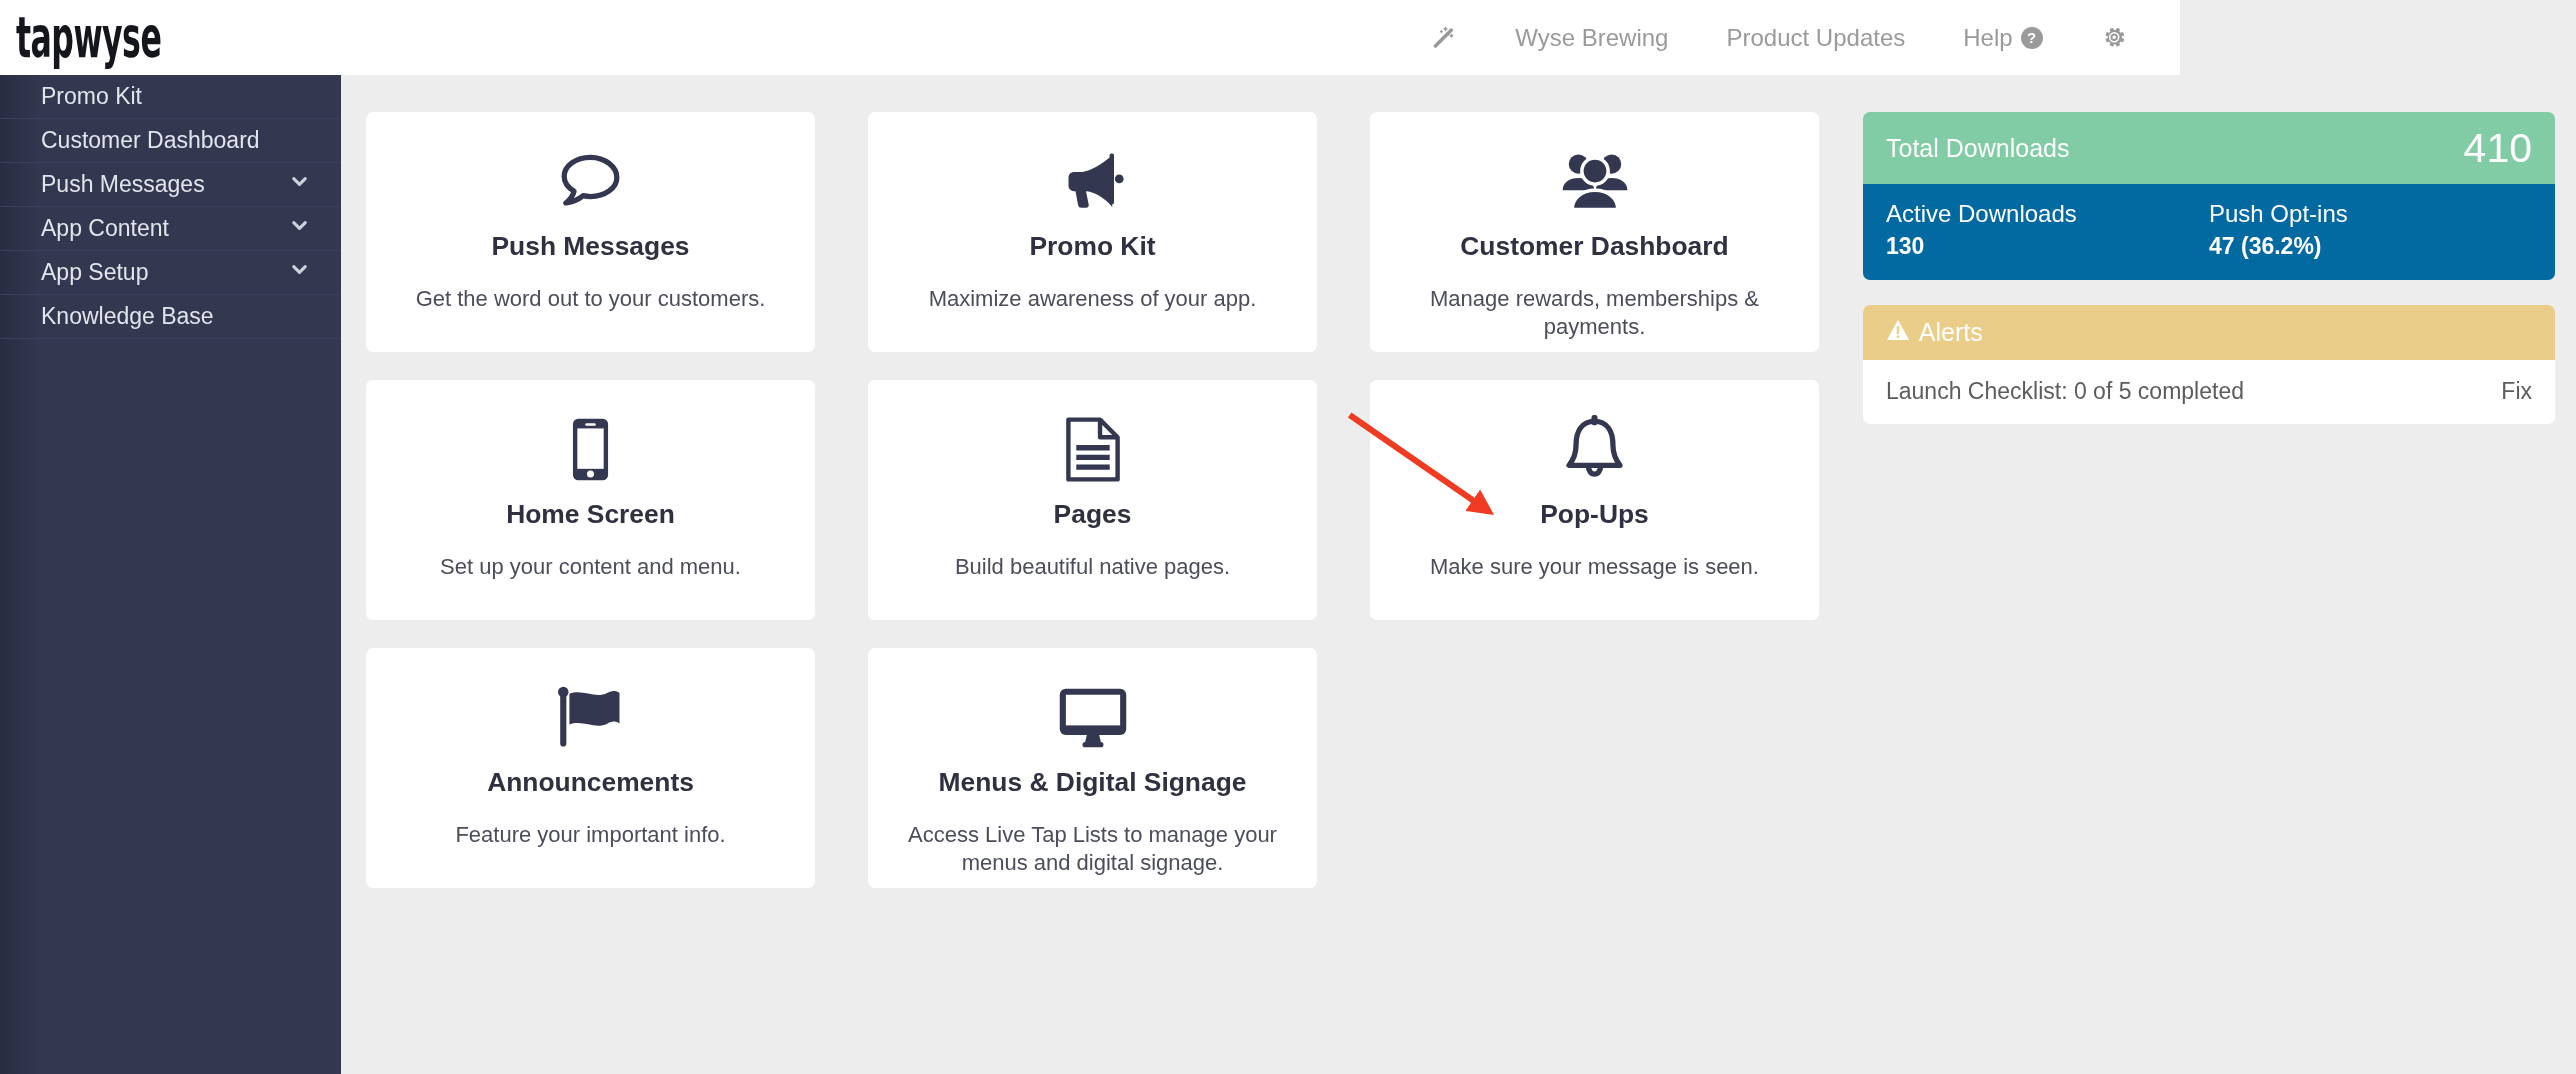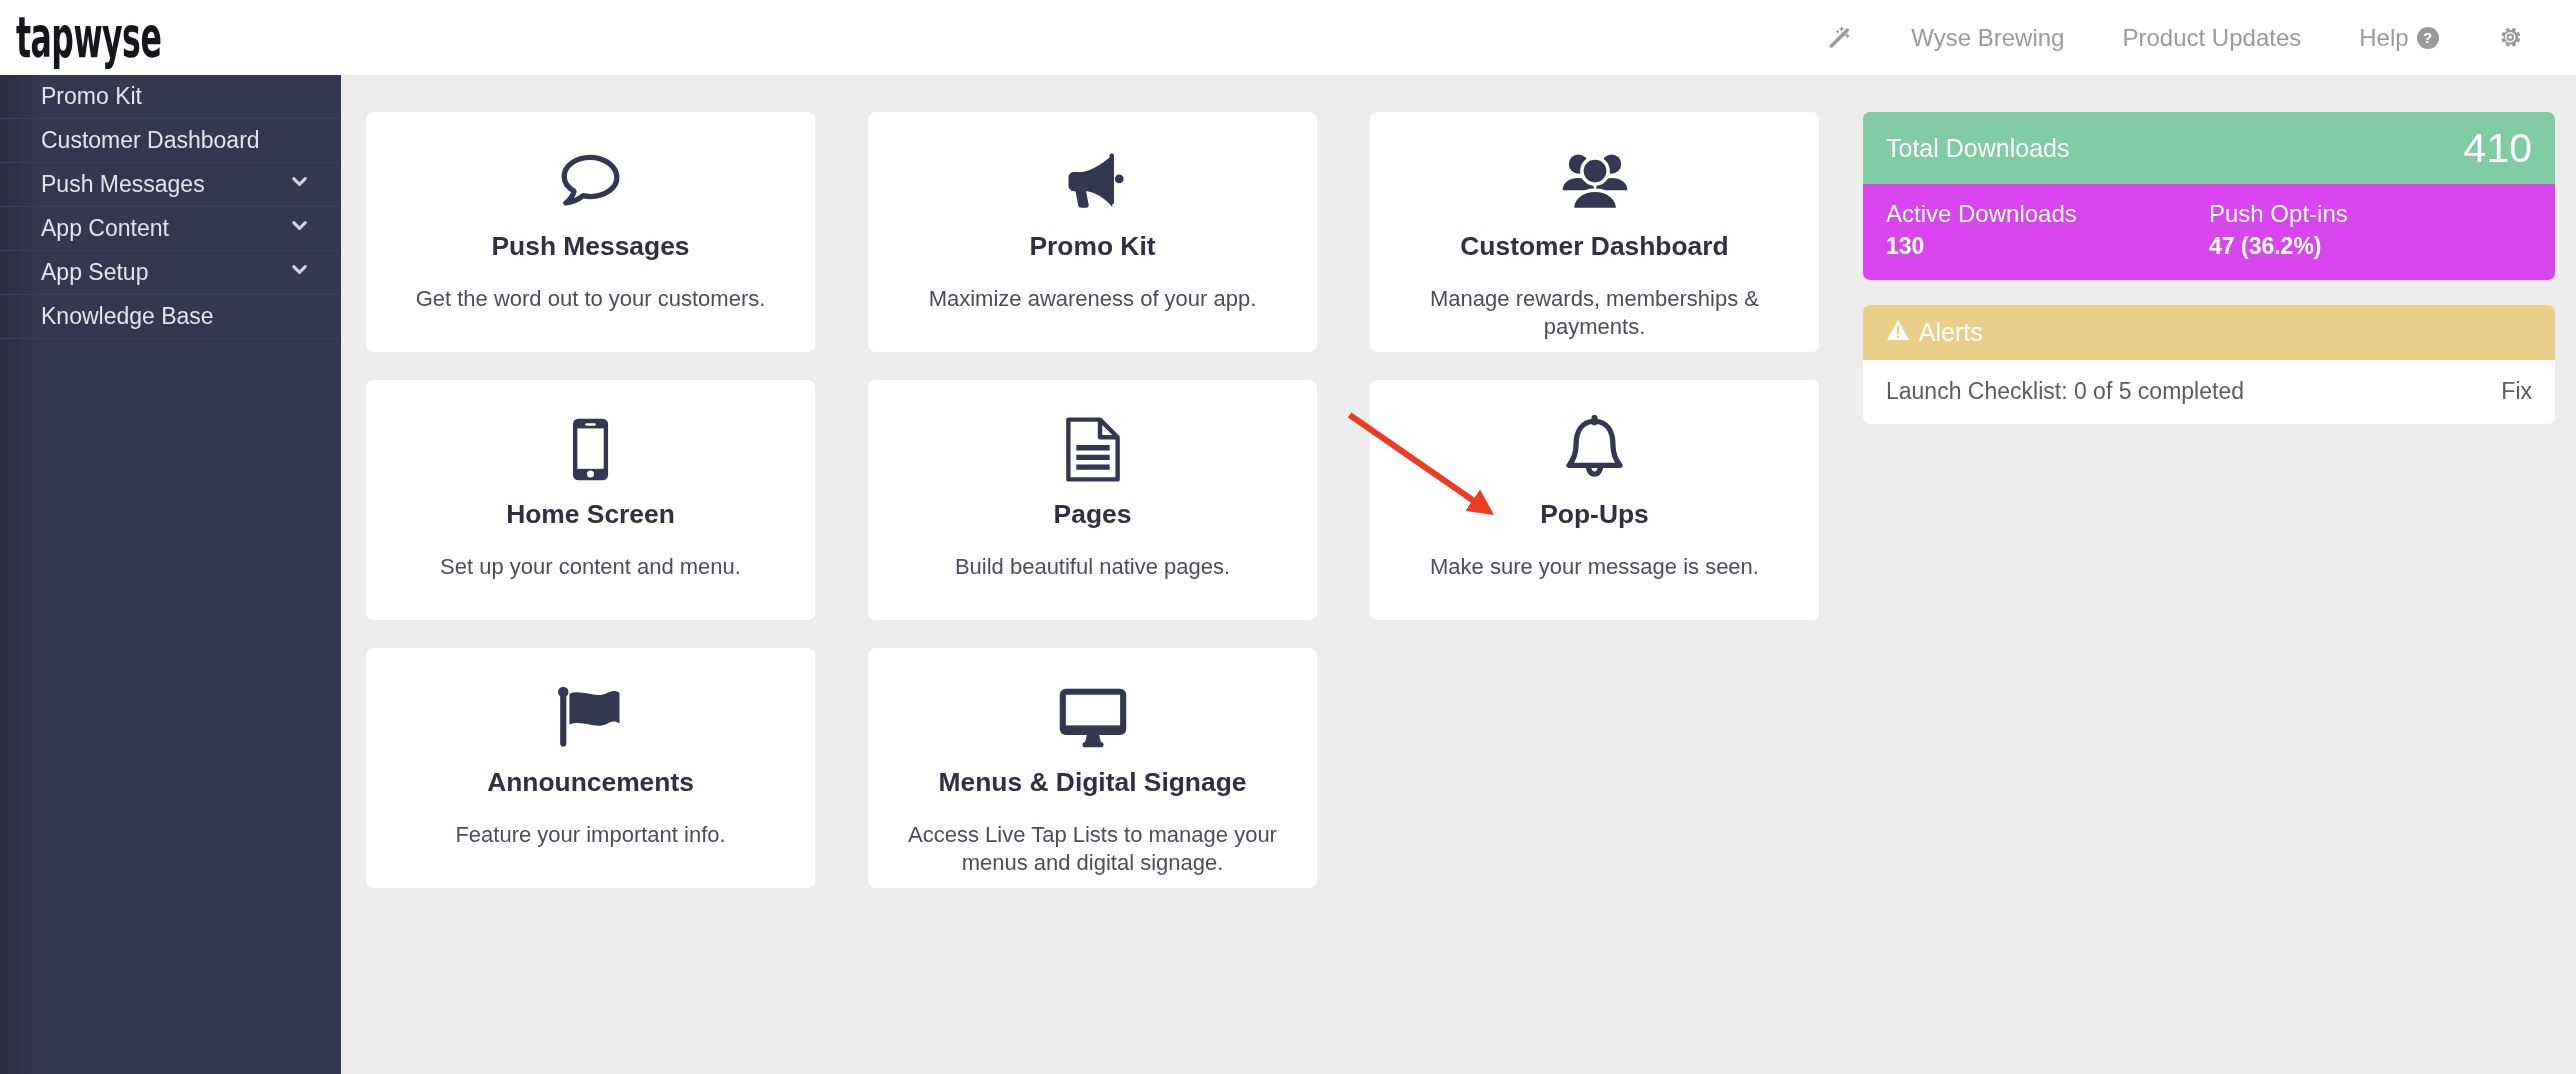--- a/index.html
+++ b/index.html
@@ -7,21 +7,21 @@
     width: 2576px; height: 1075px;
     background: #ededed;
     font-family: "Liberation Sans", sans-serif;
     overflow: hidden;
   }
   #app { position: relative; width: 2576px; height: 1075px; }
 
   
   .header {
     position: absolute; top: 0; left: 0;
-    width: 2576px; height: 75px;
+    width: 2180px; height: 75px;
     background: #ffffff;
     display: flex; align-items: center;
   }
   .logo {
     margin-left: 16px;
     font-family: "DejaVu Sans", sans-serif;
     font-weight: 700;
     font-size: 51px;
     line-height: 51px;
     letter-spacing: -0.9px;
@@ -141,21 +141,21 @@
   .stats-top {
     background: #81cba5;
     height: 72px;
     display: flex; align-items: center;
     padding: 0 23px;
     color: #ffffff;
   }
   .stats-top .label { font-size: 25px; }
   .stats-top .value { margin-left: auto; font-size: 41px; font-weight: 300; }
   .stats-bottom {
-    background: #d946ef;
+    background: #0369a1;
     padding: 16px 23px 19.4px 23px;
     display: flex;
     color: #ffffff;
   }
   .stat-col { flex: 0 0 50%; }
   .stat-col .k { font-size: 24px; margin-bottom: 5.3px; }
   .stat-col .v { font-size: 23px; font-weight: 700; }
 
   .alerts-card {
     margin-top: 25px;

